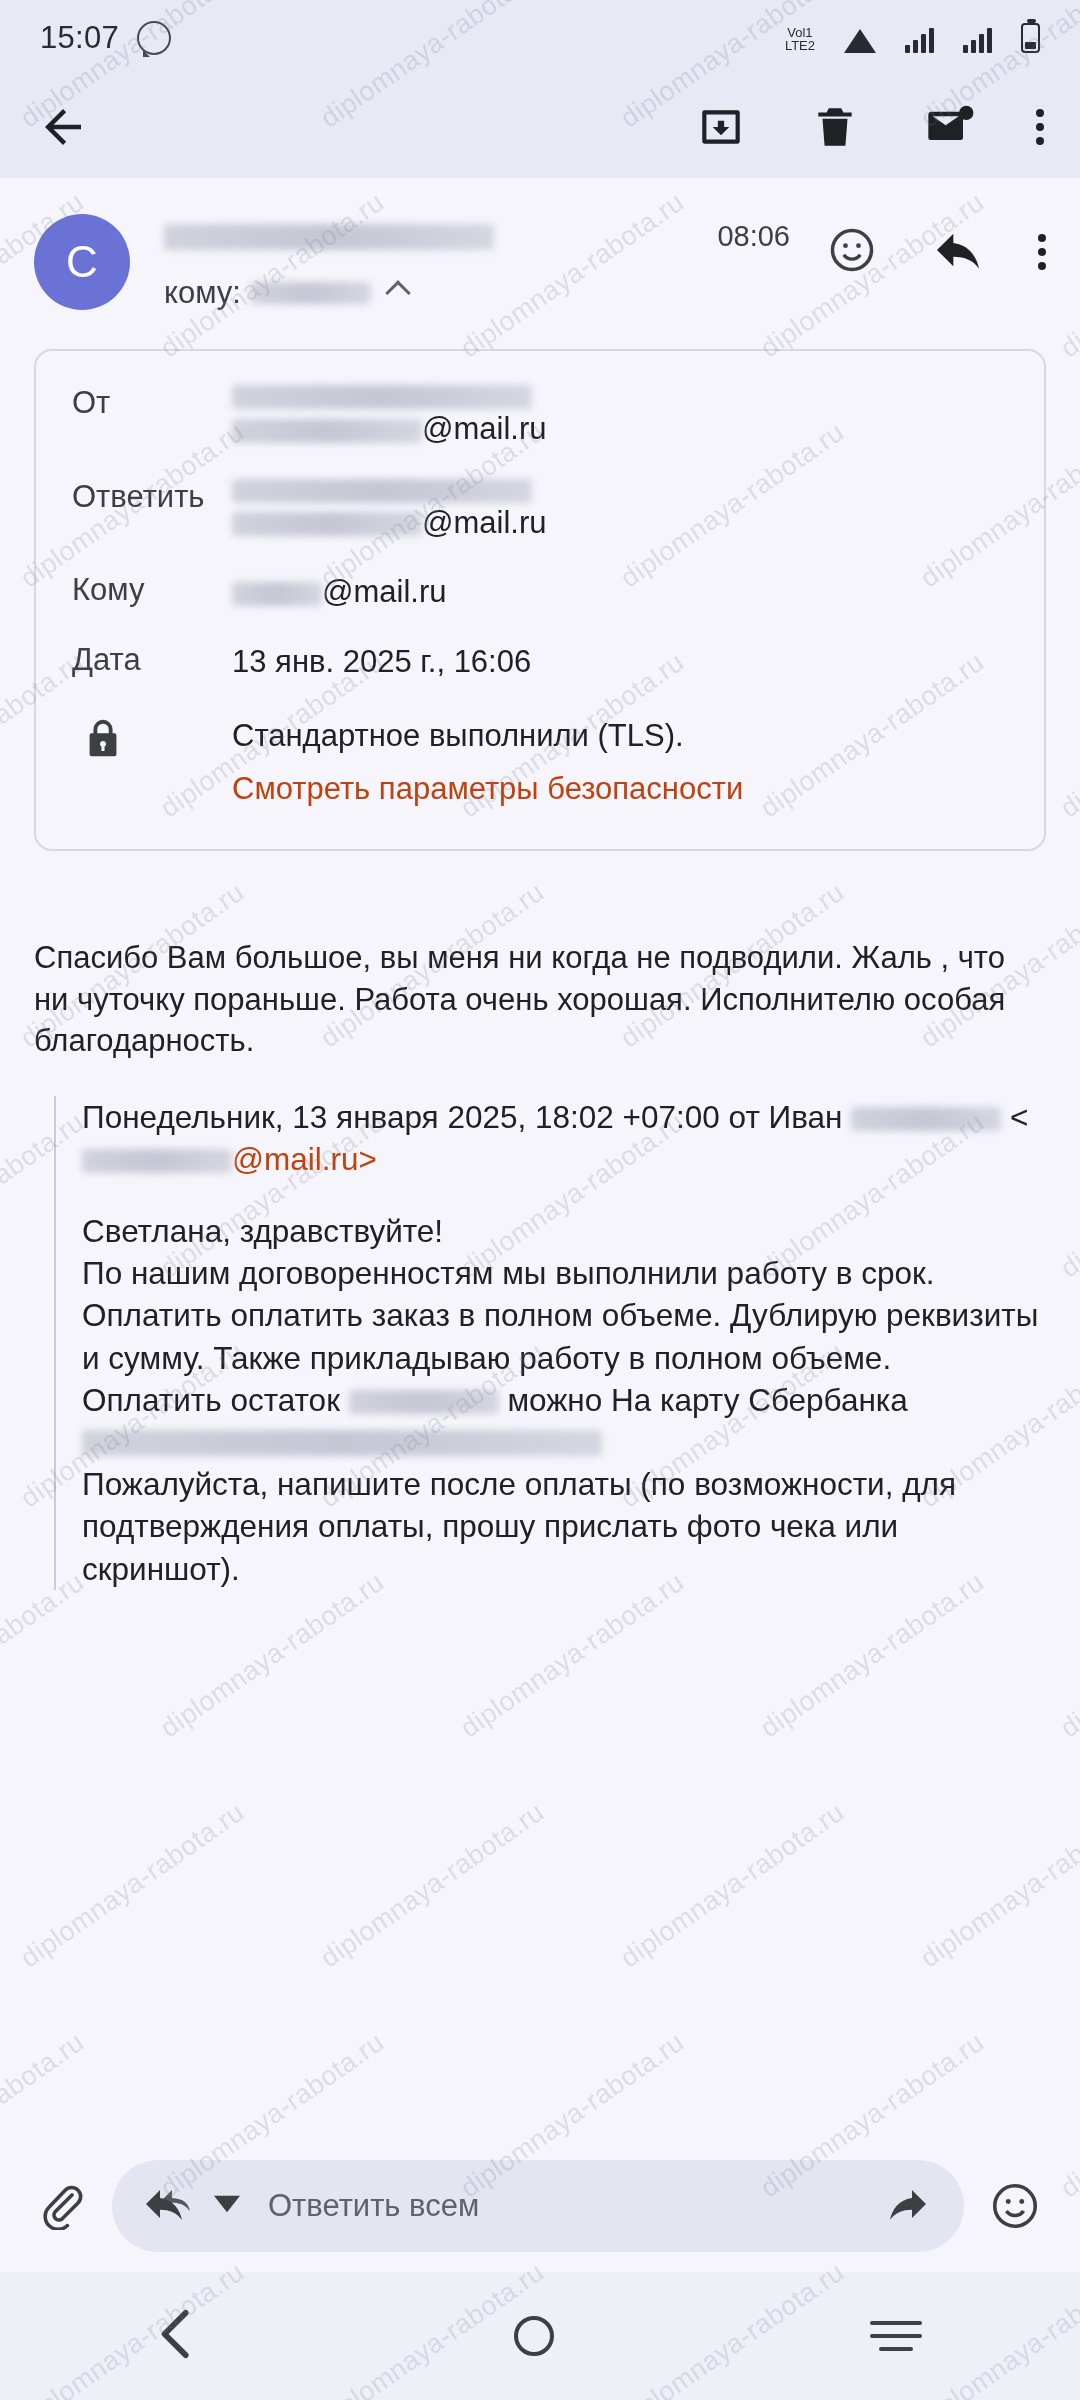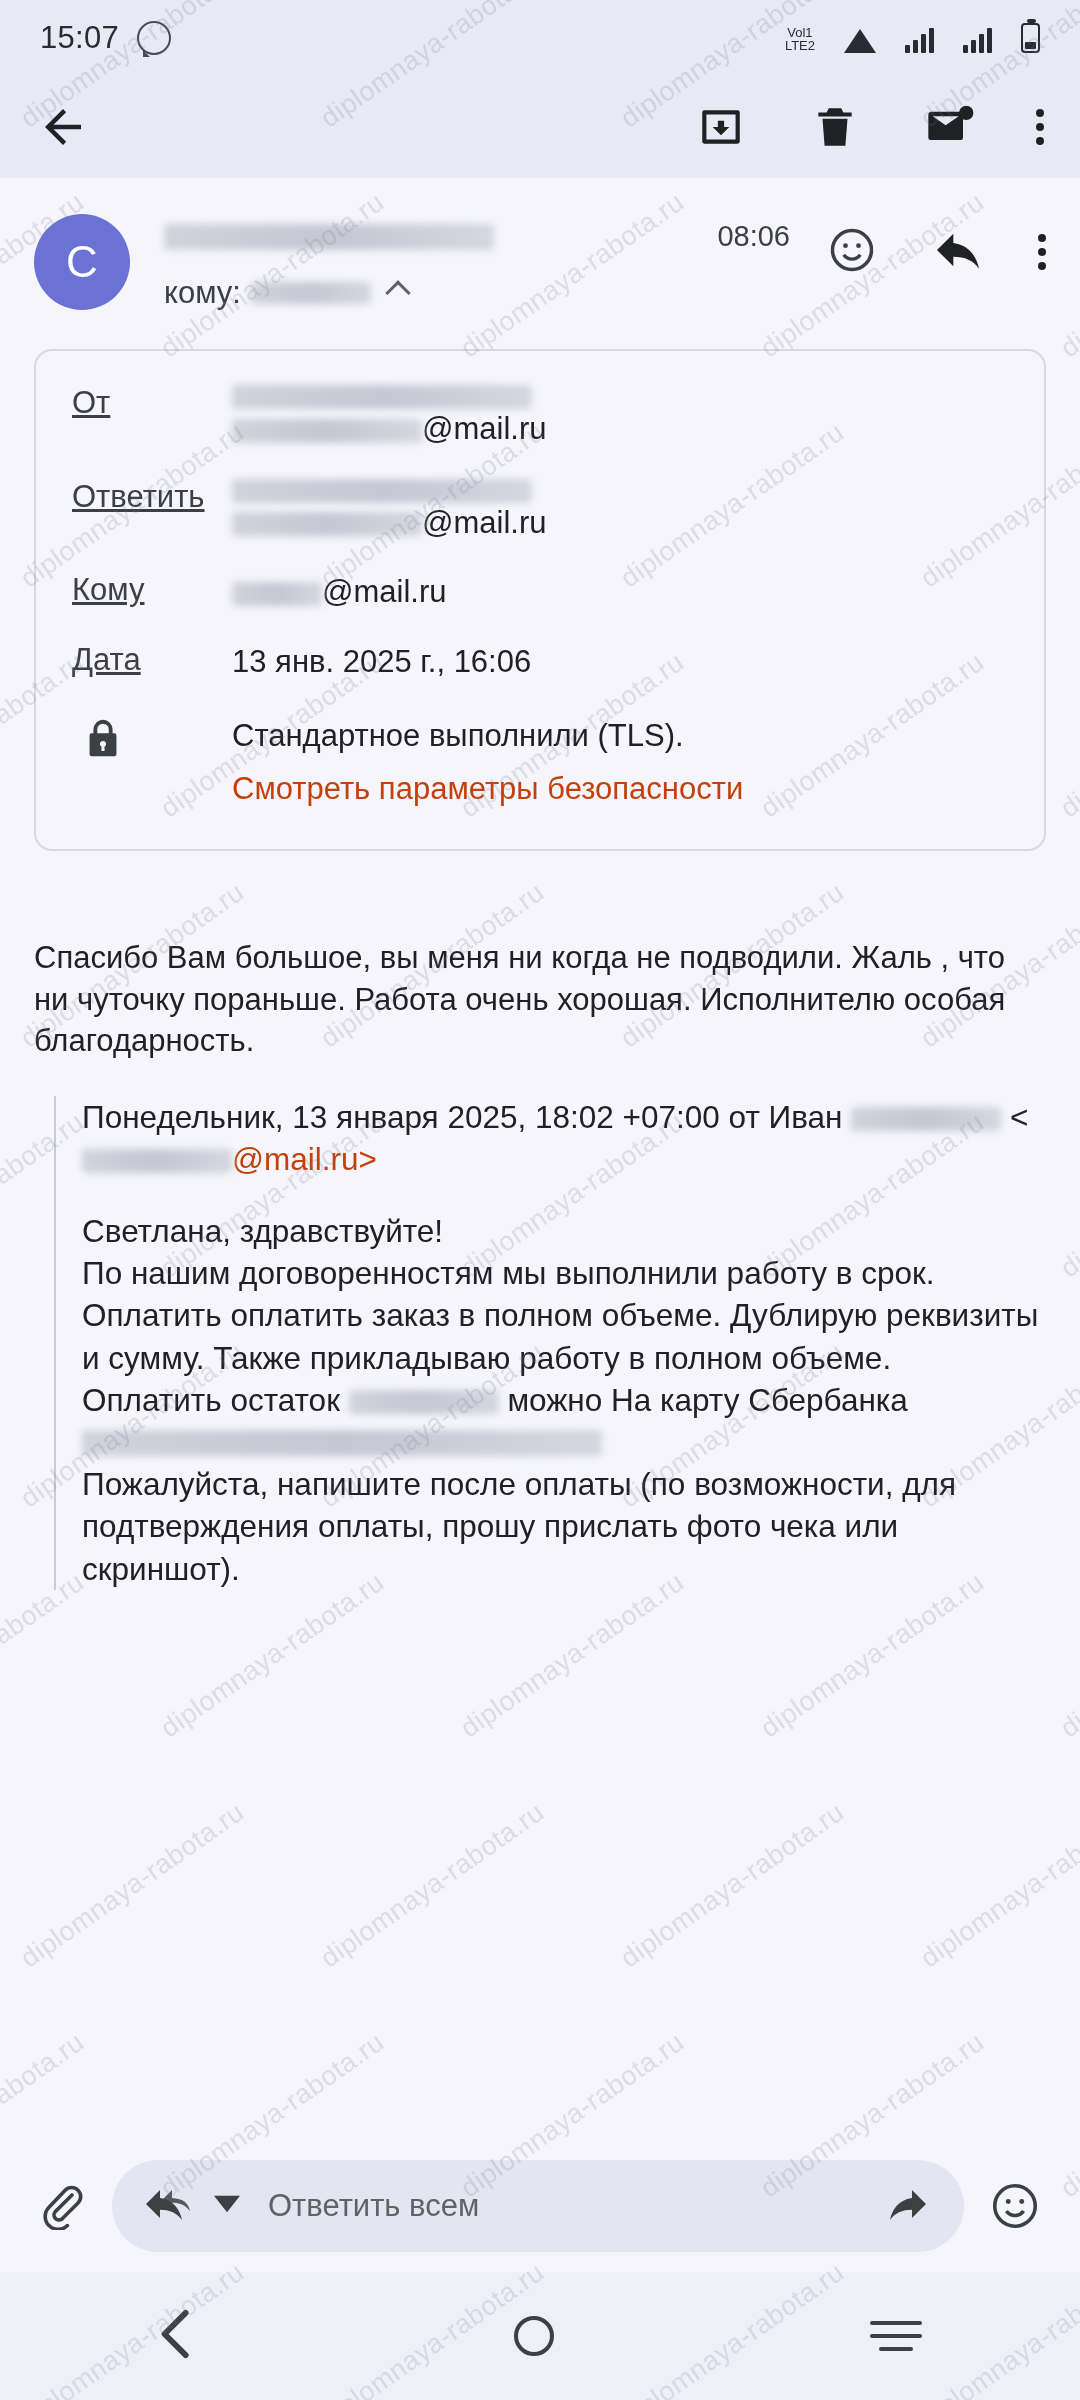--- a/index.html
+++ b/index.html
@@ -140,21 +140,21 @@
 
   
   .card {
     margin: 38px 34px 0 34px;
     border: 2px solid #d6d8e4;
     border-radius: 18px;
     padding: 34px 36px 40px 36px;
   }
   .row { display:flex; align-items:flex-start; margin-bottom: 30px; }
   .row:last-child { margin-bottom: 0; }
-  .rlabel { width: 160px; flex:0 0 160px; font-size: 31px; color:#3c4043;text-decoration:underline; }
+  .rlabel { width: 160px; flex:0 0 160px; font-size: 31px; color:#3c4043; }
   .rval { font-size: 31px; color:#202124; line-height: 1.28; }
   .blk { display:block; }
   .rd1 { height:24px; width:300px; }
   .rd2 { height:24px; width:190px; }
   .rd3 { height:24px; width:90px; }
   .lock-cell { width:160px; flex:0 0 160px; display:flex; justify-content:flex-start; padding-left: 8px;}
   .link { color:#c2410c; }
 
   
   .body-text {

